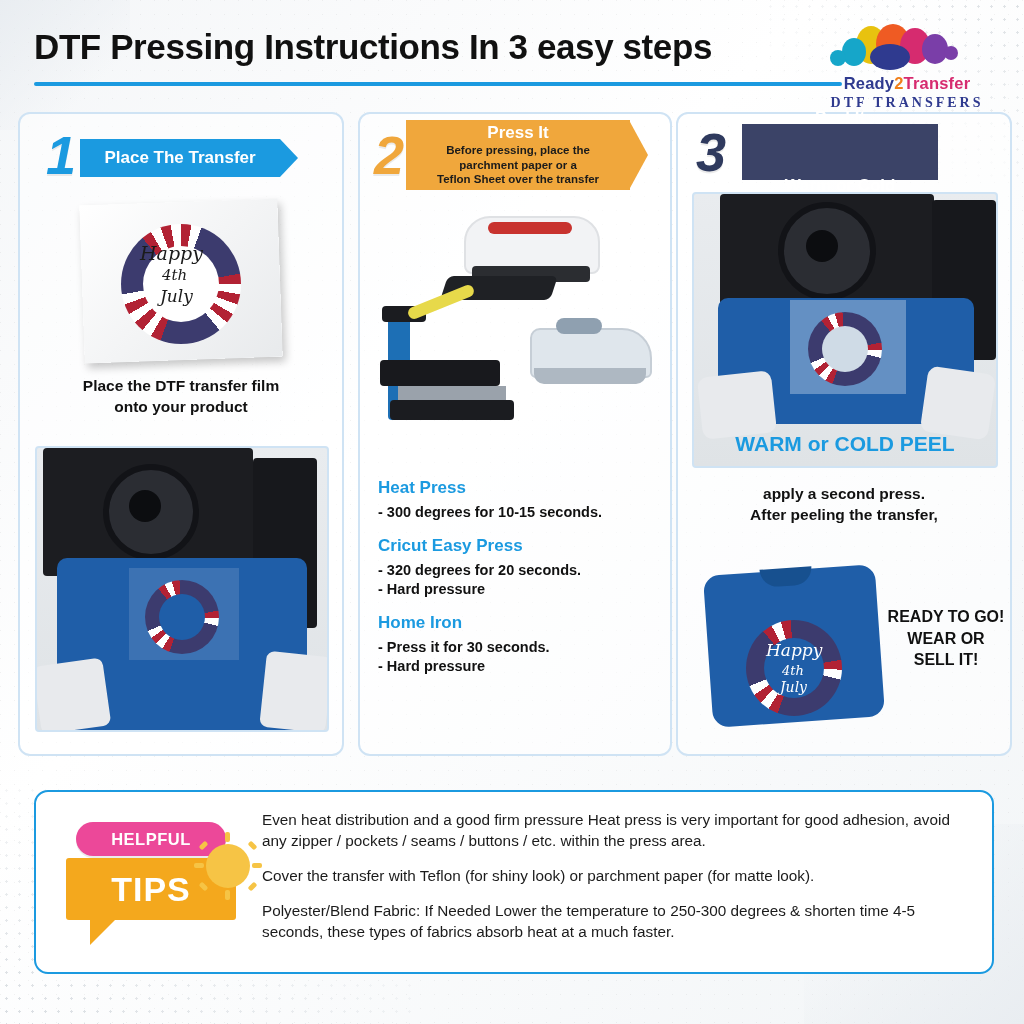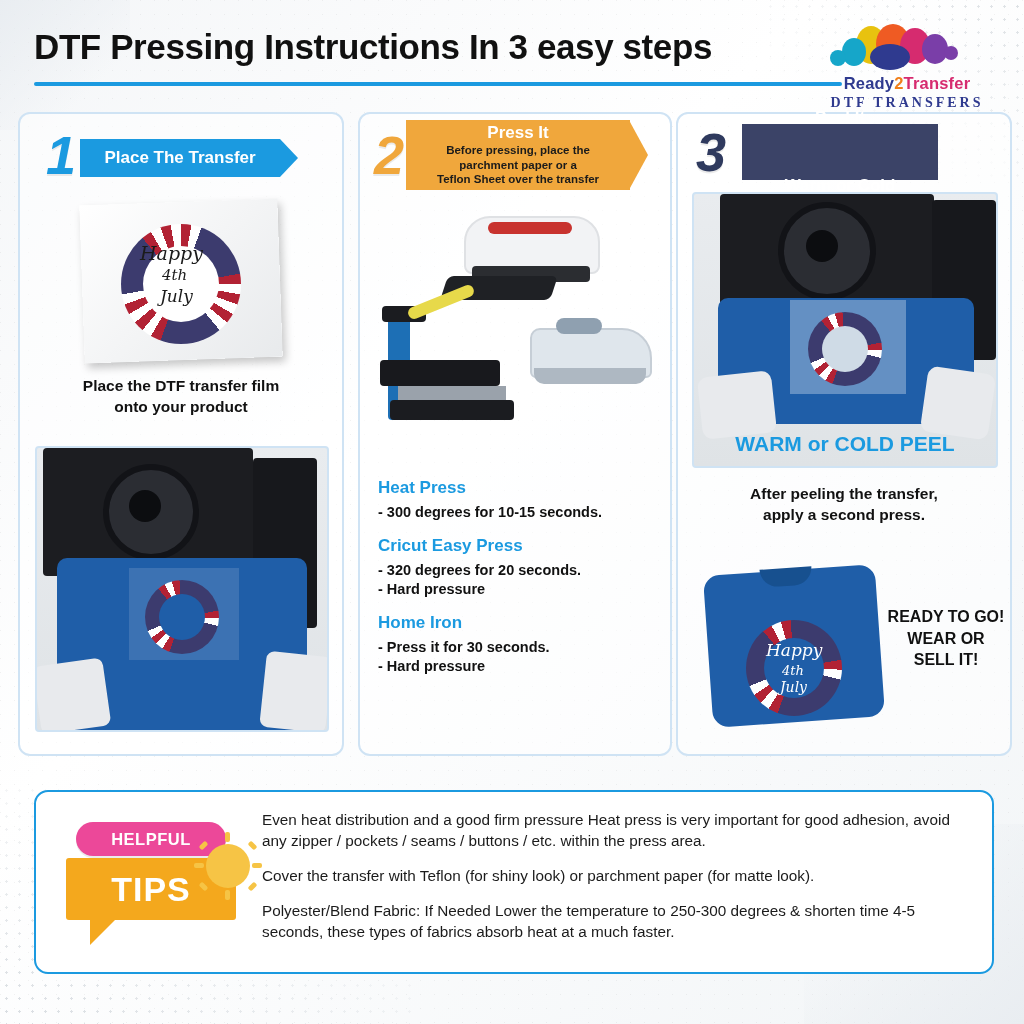--- a/index.html
+++ b/index.html
@@ -295,22 +295,22 @@
       <div style="position:absolute;left:24px;top:104px;width:256px;height:126px;background:#1f5ea8;border-radius:10px;"></div>
       <div style="position:absolute;left:96px;top:106px;width:116px;height:94px;background:rgba(230,238,246,0.35);"></div>
       <div style="position:absolute;left:114px;top:118px;width:74px;height:74px;border-radius:50%;background:conic-gradient(from 200deg,#b22234 0deg 12deg,#fff 12deg 24deg,#b22234 24deg 36deg,#fff 36deg 48deg,#3c3b6e 48deg 120deg,#b22234 120deg 132deg,#fff 132deg 144deg,#b22234 144deg 156deg,#3c3b6e 156deg 240deg,#b22234 240deg 252deg,#fff 252deg 264deg,#3c3b6e 264deg 360deg);"></div>
       <div style="position:absolute;left:128px;top:132px;width:46px;height:46px;border-radius:50%;background:#cfdbe6;"></div>
       <div style="position:absolute;left:6px;top:180px;width:74px;height:62px;background:#e8eaed;border-radius:10px;transform:rotate(-6deg);"></div>
       <div style="position:absolute;left:230px;top:176px;width:68px;height:66px;background:#e8eaed;border-radius:10px;transform:rotate(8deg);"></div>
       <div class="peelbar" style="left:0;top:238px;width:302px;">WARM or COLD PEEL</div>
     </div>
 
     <div class="big-note" style="left:16px;top:370px;width:300px;">
+      <div>apply a second press.</div>
       <div>After peeling the transfer,</div>
-      <div>apply a second press.</div>
     </div>
 
     <div style="position:absolute;left:24px;top:440px;width:190px;height:190px;">
       <div style="position:absolute;left:6px;top:16px;width:172px;height:152px;background:#1f5ea8;border-radius:16px;transform:rotate(-4deg);"></div>
       <div style="position:absolute;left:58px;top:14px;width:52px;height:18px;border-radius:0 0 26px 26px;background:#17508f;transform:rotate(-4deg);"></div>
       <div style="position:absolute;left:44px;top:66px;width:96px;height:96px;border-radius:50%;background:conic-gradient(from 200deg,#b22234 0deg 12deg,#fff 12deg 24deg,#b22234 24deg 36deg,#fff 36deg 48deg,#3c3b6e 48deg 120deg,#b22234 120deg 132deg,#fff 132deg 144deg,#b22234 144deg 156deg,#3c3b6e 156deg 240deg,#b22234 240deg 252deg,#fff 252deg 264deg,#3c3b6e 264deg 360deg);"></div>
       <div style="position:absolute;left:62px;top:84px;width:60px;height:60px;border-radius:50%;background:#1f5ea8;"></div>
       <div class="script" style="left:64px;top:88px;font-size:17px;color:#fff;">Happy</div>
       <div class="script" style="left:80px;top:110px;font-size:13px;color:#fff;">4th</div>
       <div class="script" style="left:78px;top:126px;font-size:14px;color:#fff;">July</div>

